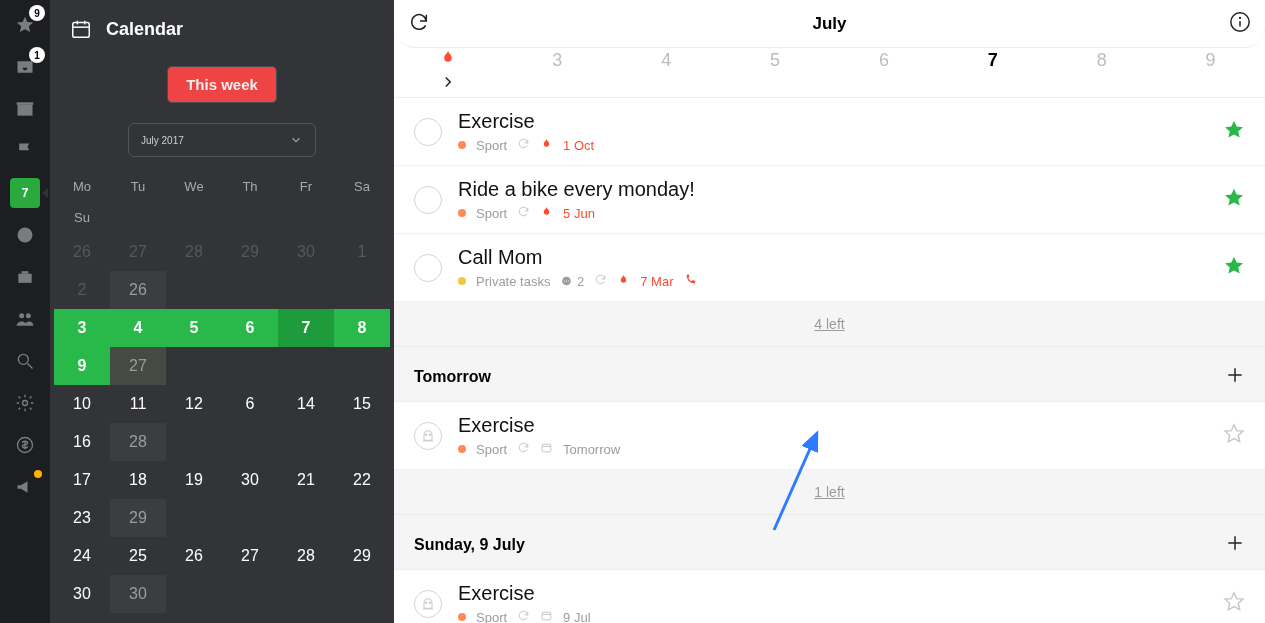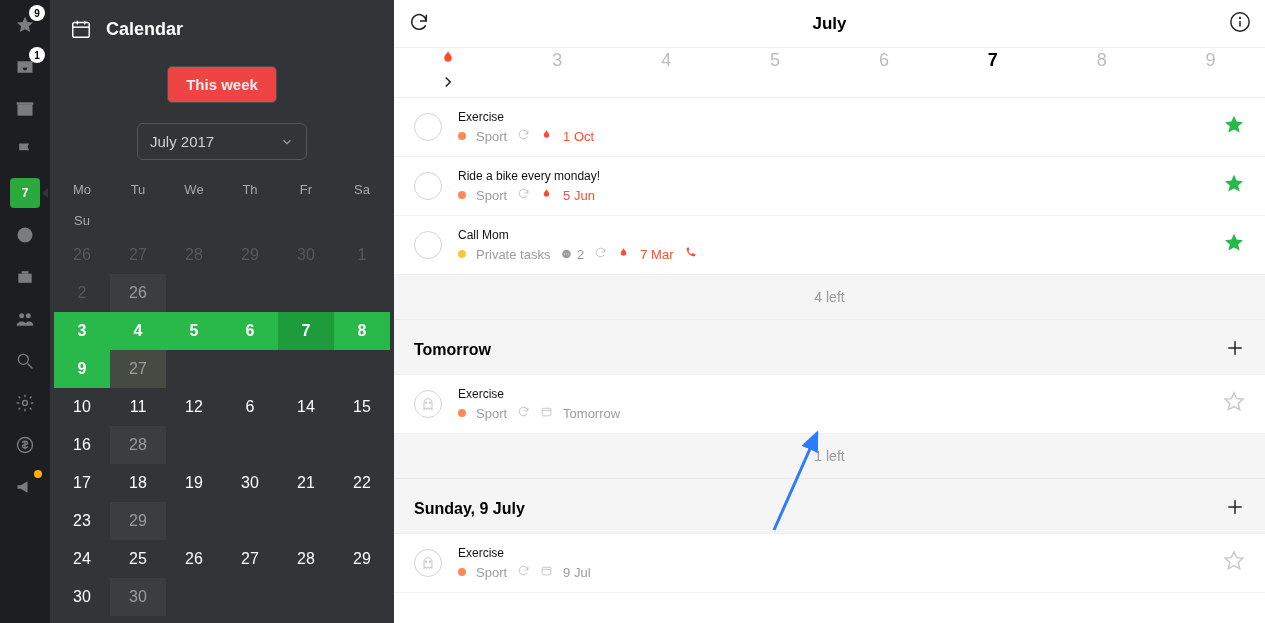--- a/index.html
+++ b/index.html
@@ -12,56 +12,56 @@
 .iconbar .badge { position: absolute; top: -5px; right: -5px; background: #fff; color: #000; border-radius: 50%; font-size: 10px; min-width: 16px; height: 16px; display: flex; align-items: center; justify-content: center; font-weight: 600; }
 .iconbar .calday { font-size: 12px; font-weight: 700; color: #fff; }
 .iconbar .dot { position: absolute; top: -2px; right: -2px; width: 8px; height: 8px; background: #ffb000; border-radius: 50%; }
 .sidebar { width: 344px; background: #323438; color: #ddd; display: flex; flex-direction: column; }
 .sb-header { display: flex; align-items: flex-end; gap: 14px; padding: 18px 20px 12px; }
 .sb-header svg { width: 22px; height: 22px; stroke: #fff; fill: none; stroke-width: 1.6; }
 .sb-header span { color: #fff; font-size: 18px; font-weight: 600; }
 .thisweek-wrap { display: flex; justify-content: center; padding: 14px 0 20px; }
 .thisweek { background: #ef4444; border: 1px solid #4a4d52; color: #eee; padding: 9px 18px; border-radius: 5px; font-size: 15px; font-weight: 600; cursor: pointer; }
 .month-select { display: flex; justify-content: center; padding: 0 0 14px; }
-.ms-btn { border: 1px solid #535659; border-radius: 6px; padding: 9px 12px; display: flex; align-items: center; gap: 48px; color: #cfd0d3; font-size: 15px; cursor: pointer; width: 170px; justify-content: space-between; }
+.ms-btn { border: 1px solid #535659; border-radius: 6px; padding: 9px 12px; display: flex; align-items: center; gap: 48px; color: #cfd0d3; font-size: 10px; cursor: pointer; width: 188px; justify-content: space-between; }
 .ms-btn svg { width: 14px; height: 14px; stroke: #9b9da0; fill: none; stroke-width: 2; }
 .calendar { padding: 0 4px; }
 .cal-row { display: grid; grid-template-columns: repeat(6, 1fr); }
 .cal-head { color: #a7a9ad; font-size: 13px; text-align: center; padding: 8px 0; }
 .cal-cell { text-align: center; padding: 10px 0; font-size: 16px; color: #fff; cursor: pointer; }
 .cal-cell.muted { color: #56585c; }
 .cal-cell.wk { background: #3b3d41; color: #9a9c9f; }
 .cal-cell.green { background: #29b84a; color: #fff; font-weight: 600; }
 .cal-cell.today { background: #1e9c3b; font-weight: 700; }
 .cal-cell.wk.green-adj { background: #454a42; color: #9a9c9f; }
 .main { flex: 1; display: flex; flex-direction: column; position: relative; }
-.topbar { height: 48px; display: flex; align-items: center; padding: 0 14px; border-bottom: 1px solid #eee; }
+.topbar { height: 48px; display: flex; align-items: center; padding: 0 14px; border-bottom: 1px solid #eee; border-radius: 21px; }
 .topbar .title { flex: 1; text-align: center; font-weight: 700; font-size: 17px; }
 .topbar svg { width: 22px; height: 22px; stroke: #222; fill: none; stroke-width: 1.6; }
 .daybar { height: 50px; display: grid; grid-template-columns: repeat(8, 1fr); align-items: center; border-bottom: 1px solid #eee; }
 .daybar .d { text-align: center; font-size: 18px; color: #bdbdbd; cursor: pointer; }
 .daybar .d.active { color: #000; font-weight: 700; }
 .daybar svg { width: 18px; height: 18px; stroke: #ff4b2f; fill: #ff4b2f; margin: 0 auto; }
 .daybar .arr svg { stroke: #222; fill: none; }
 .tasklist { flex: 1; overflow-y: auto; }
 .task { display: flex; align-items: center; padding: 12px 20px; border-bottom: 1px solid #f1f1f1; gap: 16px; }
 .task .circ { width: 28px; height: 28px; border: 1.8px solid #d4d4d6; border-radius: 50%; flex-shrink: 0; display: flex; align-items: center; justify-content: center; }
 .task .circ svg { width: 16px; height: 16px; stroke: #c9cacc; fill: none; stroke-width: 1.6; }
 .task .body { flex: 1; }
-.task .ttl { font-size: 12px; font-weight: 500; color: #111; }
+.task .ttl { font-size: 20px; font-weight: 500; color: #111; }
 .task .meta { display: flex; align-items: center; gap: 10px; margin-top: 4px; font-size: 13px; color: #9c9c9c; }
 .task .dot-tag { width: 8px; height: 8px; border-radius: 50%; }
 .task .meta svg { width: 13px; height: 13px; }
 .task .star { width: 22px; height: 22px; }
 .star-on { fill: #29b84a; stroke: none; }
 .star-off { fill: none; stroke: #c7c8ca; stroke-width: 1.6; }
 .section-hd { display: flex; align-items: center; justify-content: space-between; padding: 18px 20px 12px; background: #f5f5f6; border-bottom: 1px solid #eee; }
 .section-hd .lbl { font-weight: 700; font-size: 16px; }
 .section-hd svg { width: 20px; height: 20px; stroke: #222; stroke-width: 1.8; fill: none; }
-.left-note { text-align: center; padding: 14px; color: #9b9b9b; font-size: 14px; background: #f5f5f6; border-bottom: 1px solid #eaeaea; }
+.left-note { text-align: center; padding: 14px; color: #9b9b9b; font-size: 14px; background: #f5f5f6; border-bottom: 1px solid #eaeaea; text-decoration: underline; }
 .red { color: #ff4b2f; }
 .arrow-annotation { position: absolute; left: 375px; top: 425px; pointer-events: none; z-index: 10; }
 </style>
 </head>
 <body>
 
 <div class="iconbar">
   <div class="ic">
     <svg viewBox="0 0 24 24">
         <path d="M12 2l2.9 6.3 6.9.6-5.2 4.7 1.6 6.7L12 17l-6.2 3.3 1.6-6.7L2.2 8.9l6.9-.6z" fill="#7a7c80" stroke="none"></path>

